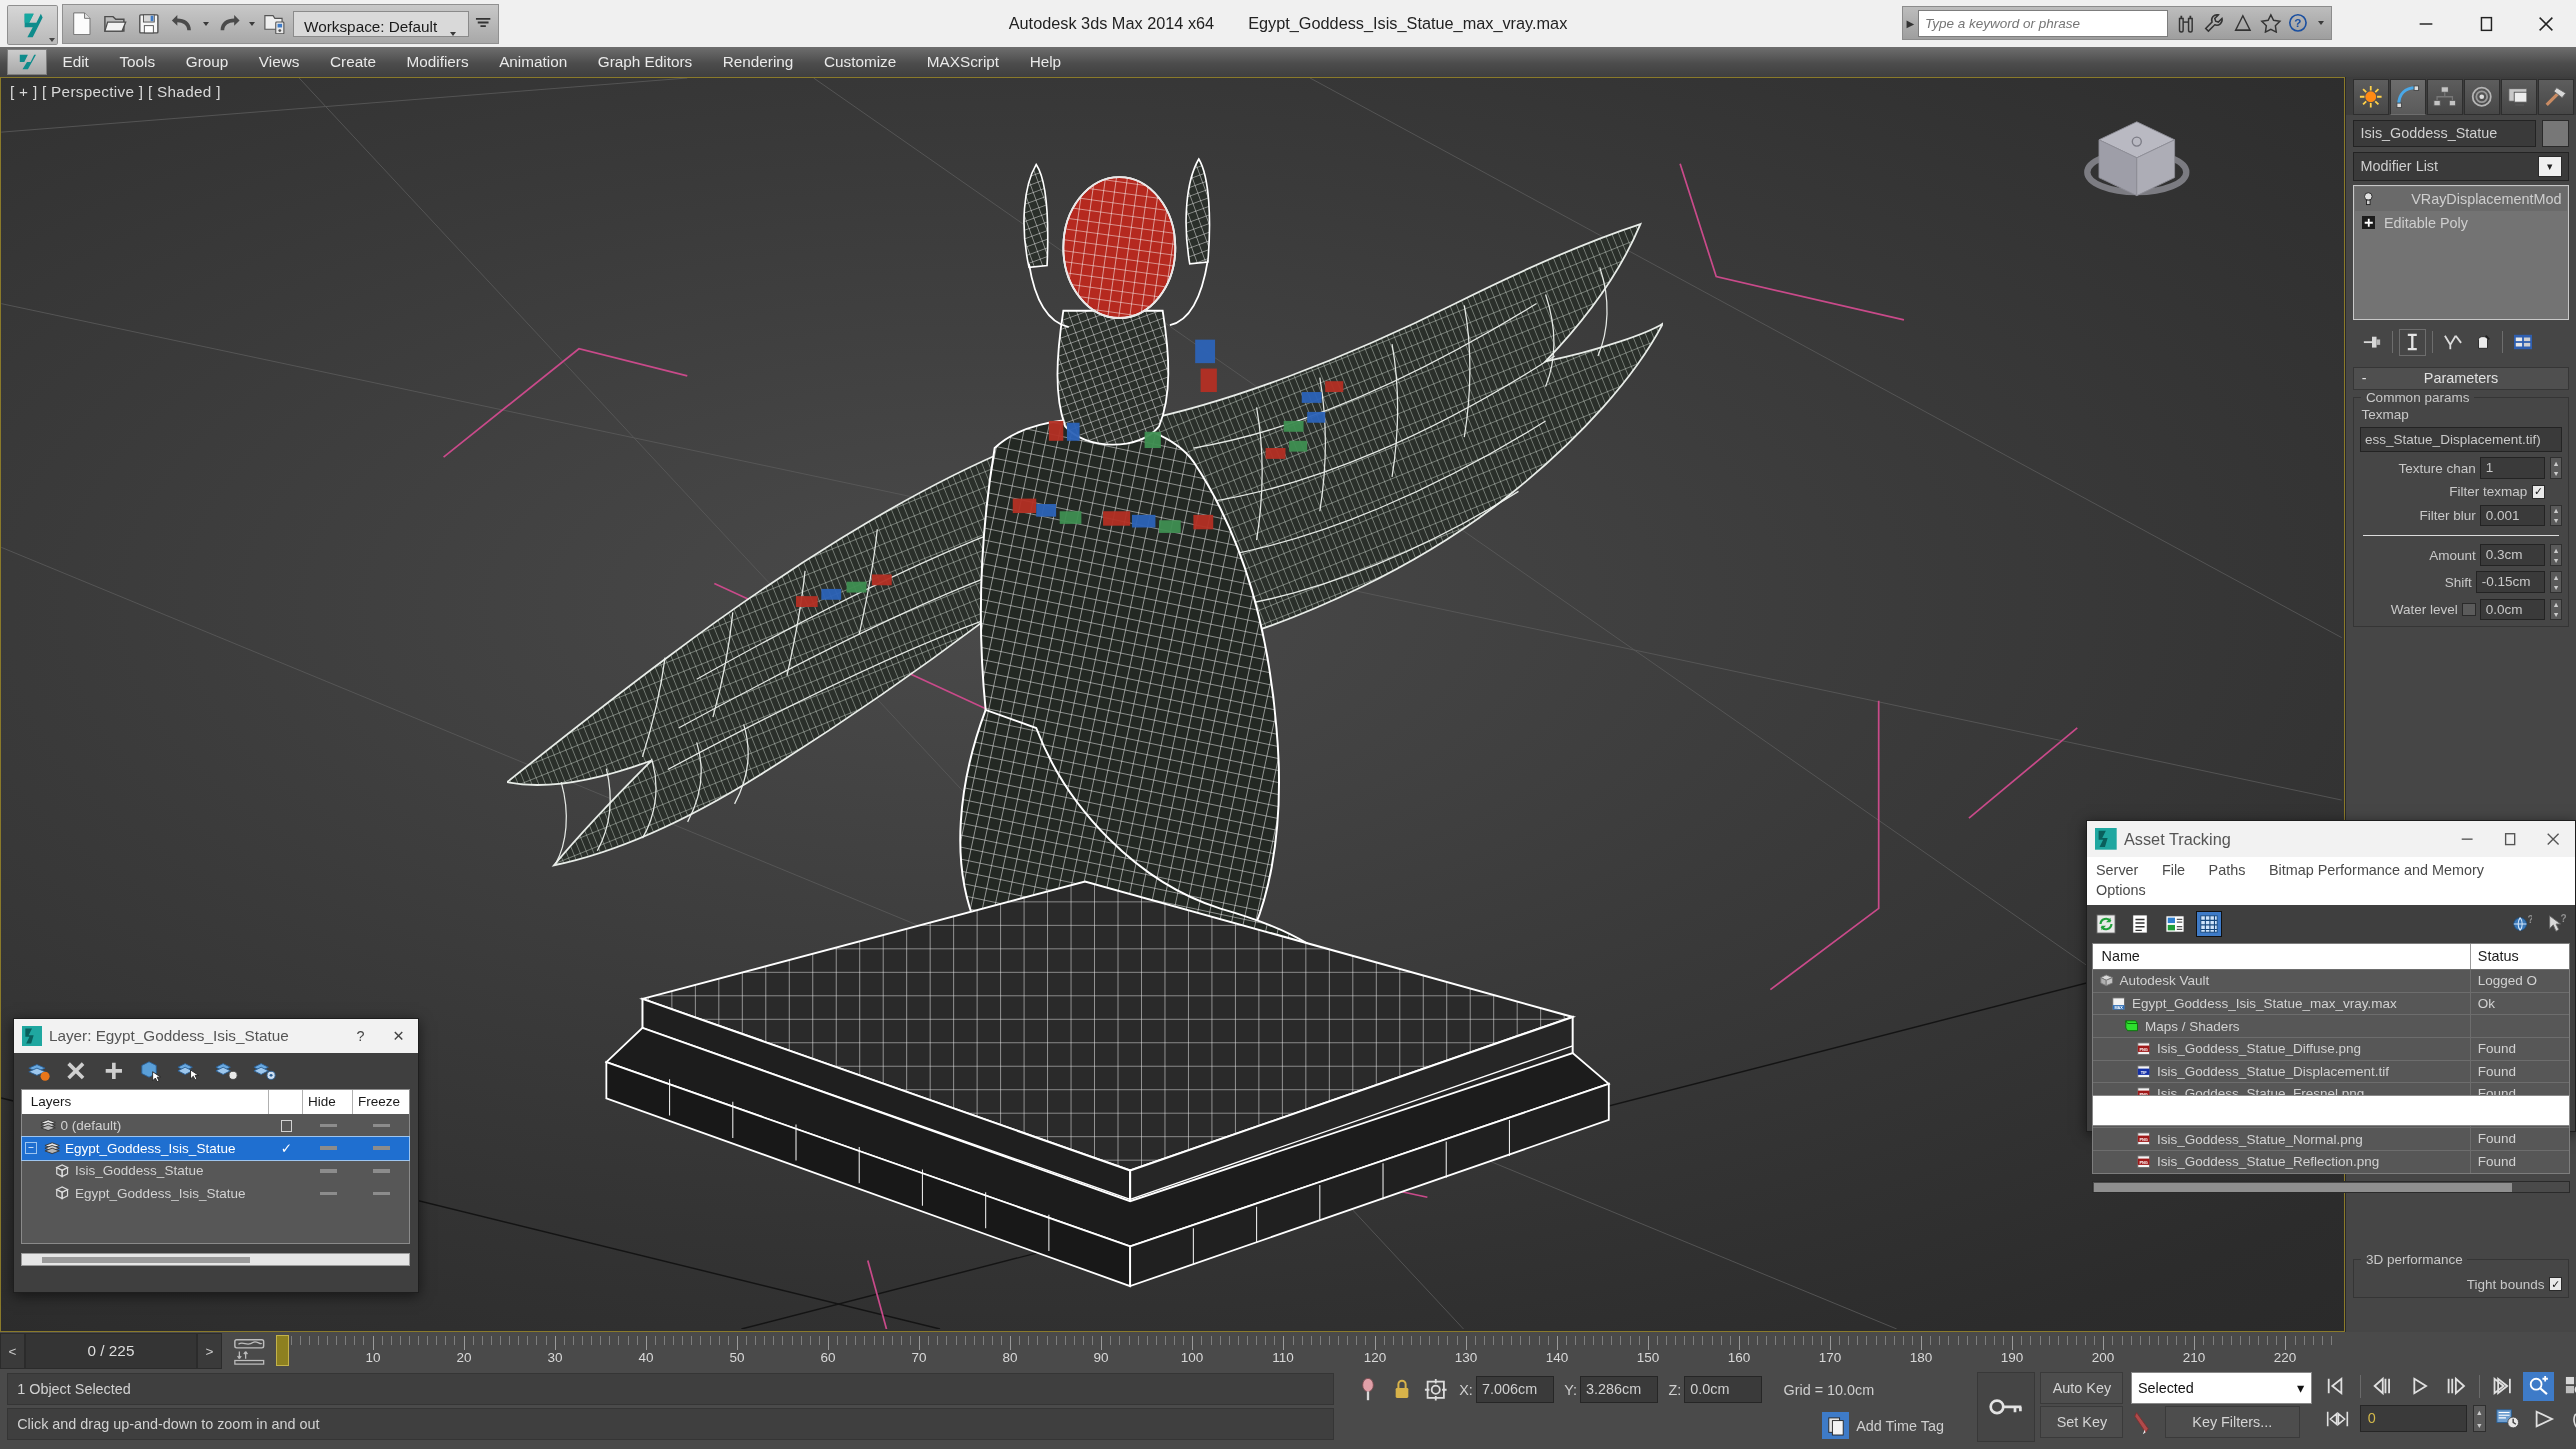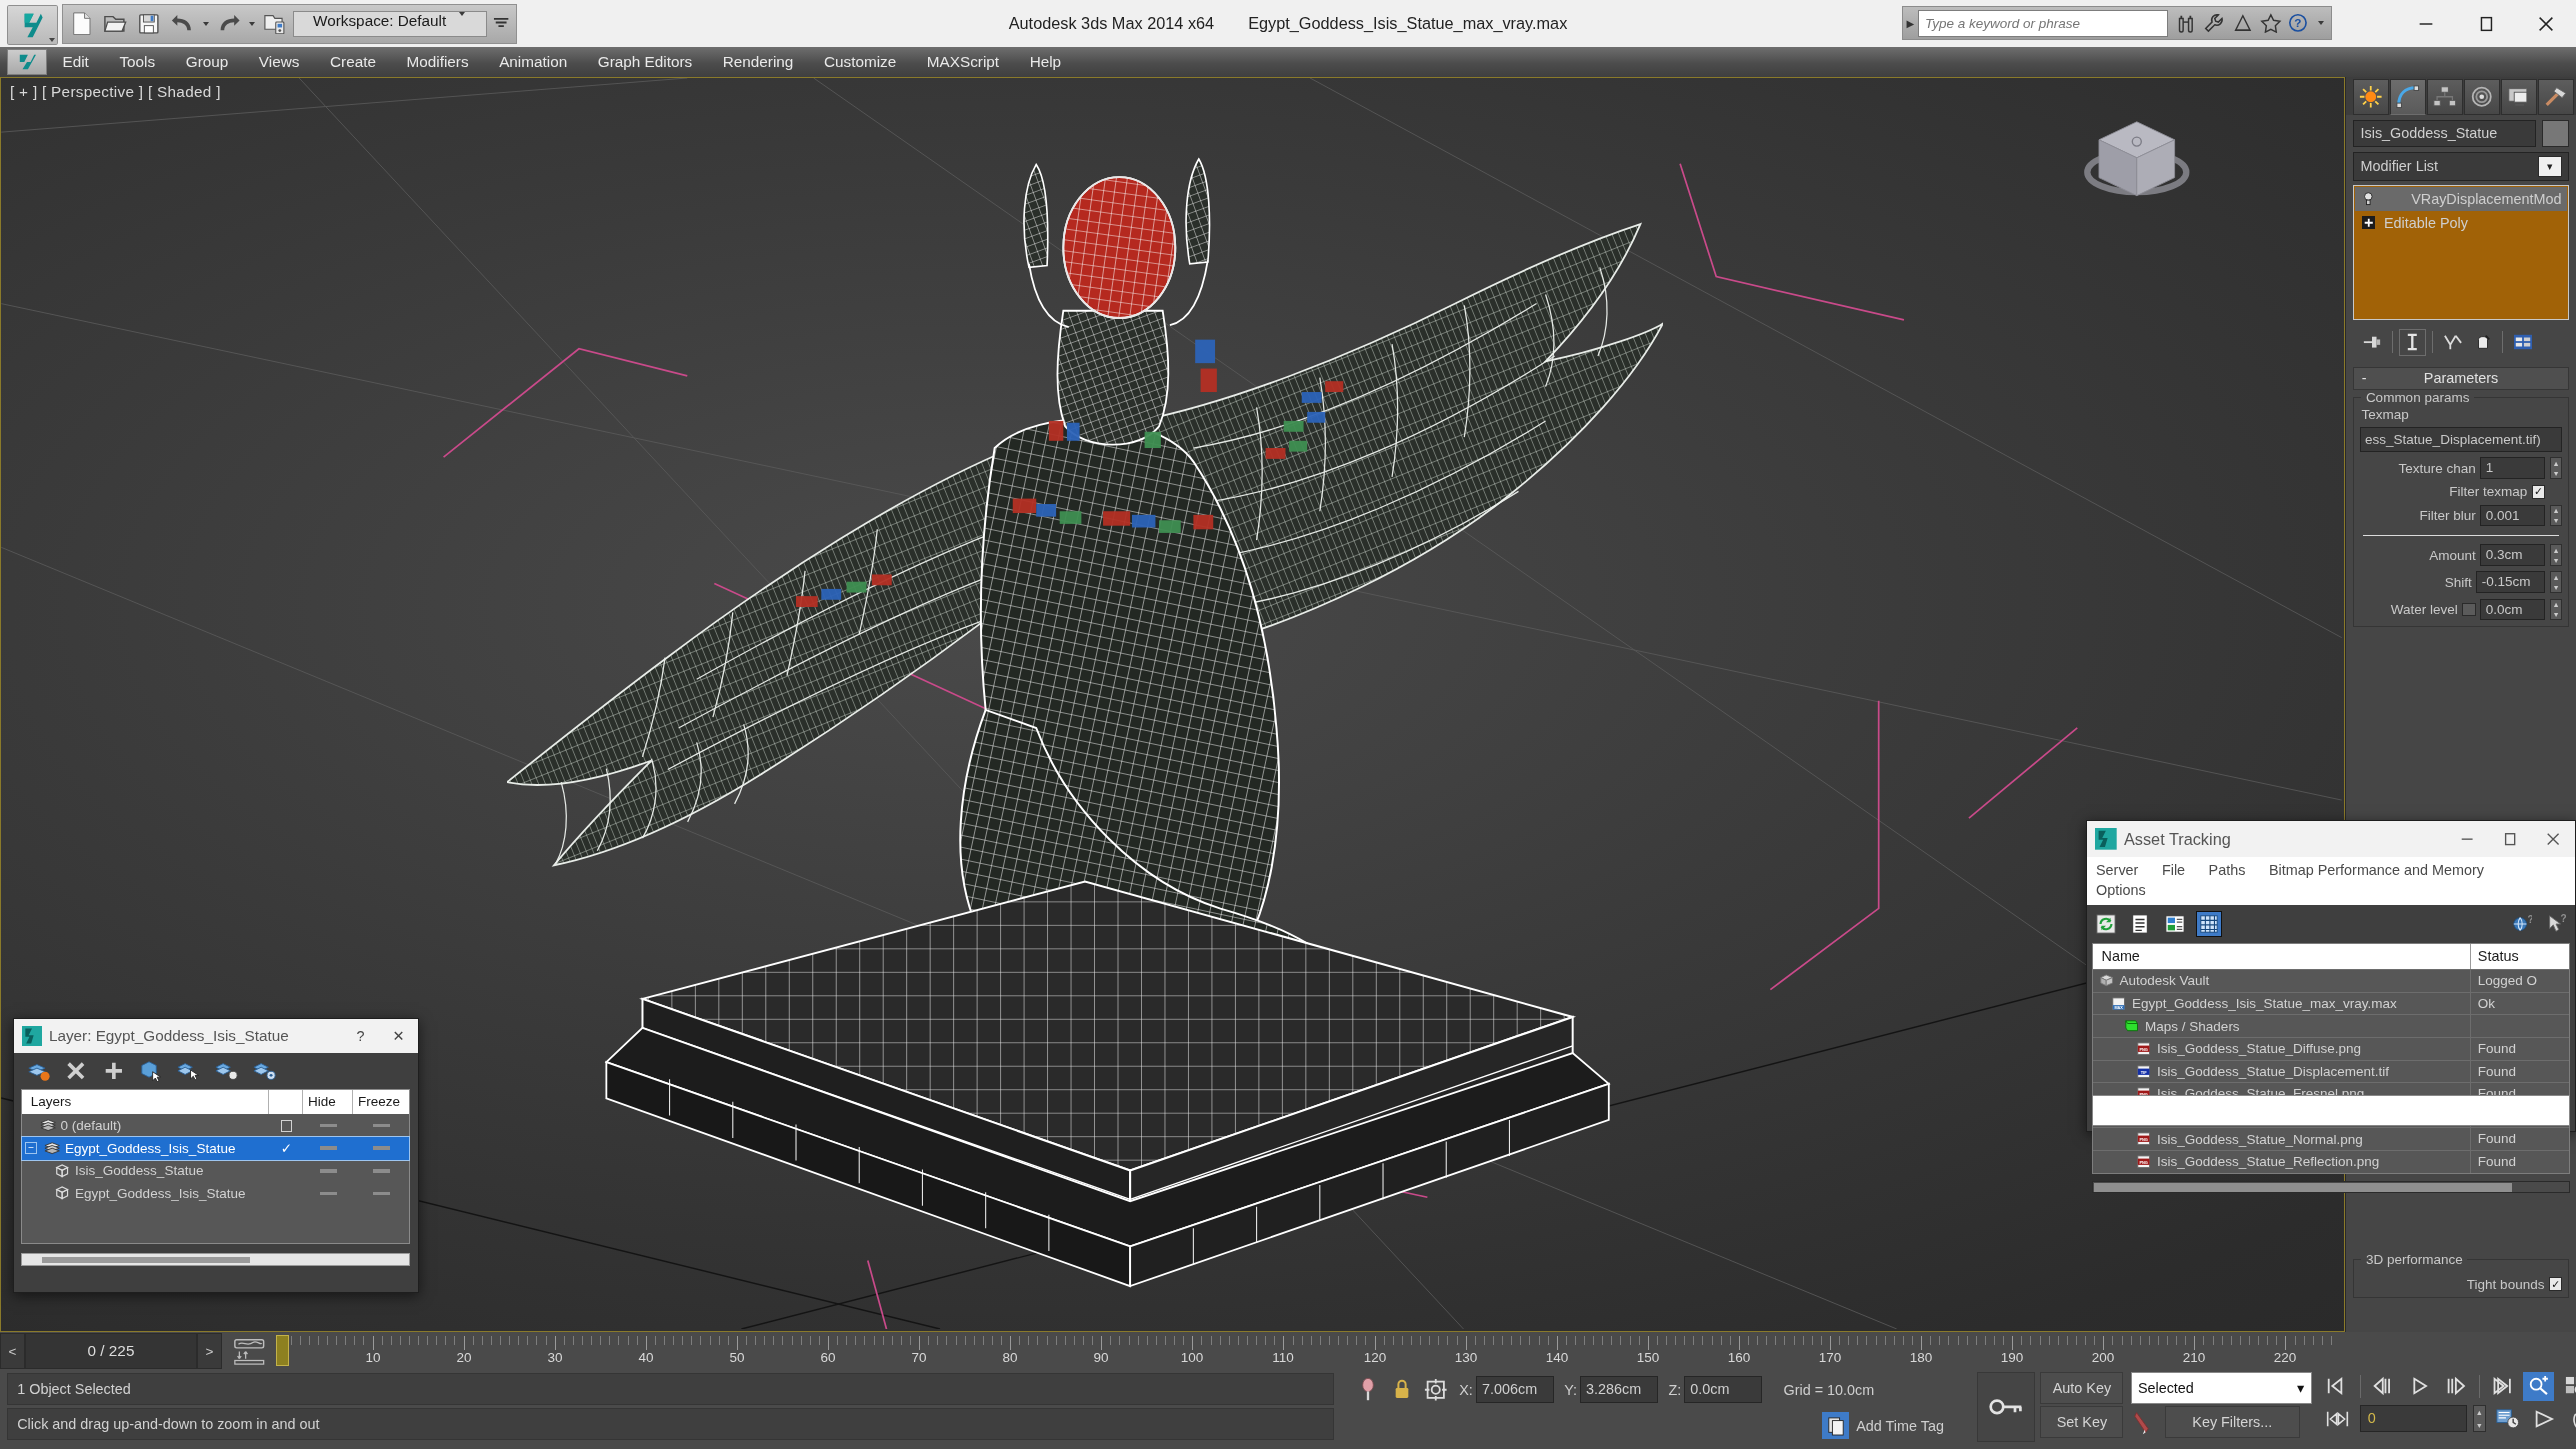--- a/index.html
+++ b/index.html
@@ -31,21 +31,21 @@
   }
   .qat {
     margin-left:3.6px; height:40px; display:flex; align-items:center;
     background:linear-gradient(180deg,#c8c8c8,#a8a8a8);
     border:0.9px solid #909090; padding:0 3.6px; gap:2.7px;
   }
   .qat-btn { width:31px;height:31px; display:flex;align-items:center;justify-content:center; }
   .qat-sep-caret { width:0;height:0;border-left:3.2px solid transparent;border-right:3.2px solid transparent;border-top:4.5px solid #3a3a3a; margin:0 1.8px; }
   .ws-box {
     height:26px; min-width:153px; background:#d9d9d9; border:0.9px solid #8a8a8a;
-    display:flex;align-items:flex-start; padding:0 19px; font-size:15.3px; color:#1a1a1a;
+    display:flex;align-items:flex-end; padding:0 10px; font-size:15.3px; color:#1a1a1a;
     justify-content:space-between; gap:10.8px;
   }
   .ws-more { width:23.5px;height:31px; display:flex;align-items:center;justify-content:center; }
   .title-app {
     position:absolute; left:50%; transform:translateX(-50%);
     display:flex; gap:34px; font-size:16.3px; color:#222; white-space:nowrap;
   }
   .search-wrap {
     position:absolute; right:244px; top:6.3px; height:34px;
     display:flex; align-items:center;
@@ -118,21 +118,21 @@
     color:#cfcfcf; font-size:14.4px; padding:0 6.3px; line-height:25px;
   }
   .cp-color { width:27px;height:27px; background:#777; border:0.9px solid #2a2a2a; }
   .cp-modlist {
     height:29px; background:#3a3a3a; border:0.9px solid #232323; color:#cfcfcf;
     font-size:14.4px; padding:0 6.3px; display:flex; align-items:center; justify-content:space-between;
   }
   .cp-modlist .chev { width:23.5px;height:21.7px; background:#f0f0f0; color:#222;
     display:flex;align-items:center;justify-content:center; font-size:10.8px; border:0.9px solid #2a2a2a; }
   .cp-stack {
-    margin-top:4.5px; height:135px; background:#a16207; border:0.9px solid #c8c8c8; padding:0.9px;
+    margin-top:4.5px; height:135px; background:#737373; border:0.9px solid #c8c8c8; padding:0.9px;
   }
   .cp-stack-row { height:23.5px; display:flex; align-items:center; gap:7.2px; padding:0 5.4px; font-size:14.4px; color:#cfcfcf; }
   .cp-stack-row.sel { background:#6a6a6a; }
   .cp-stack-row .ic { width:16.3px; height:16.3px; display:flex;align-items:center;justify-content:center; }
   .cp-stack-row .lbl-r { margin-left:auto; }
   .cp-stack-tools {
     margin-top:6.3px; height:31px; display:flex; align-items:center; gap:2.7px; padding-left:5.4px;
   }
   .cp-stool { width:27px;height:27px; display:flex;align-items:center;justify-content:center; }
   .cp-stool.boxed { border:0.9px solid #6d6d6d; }

